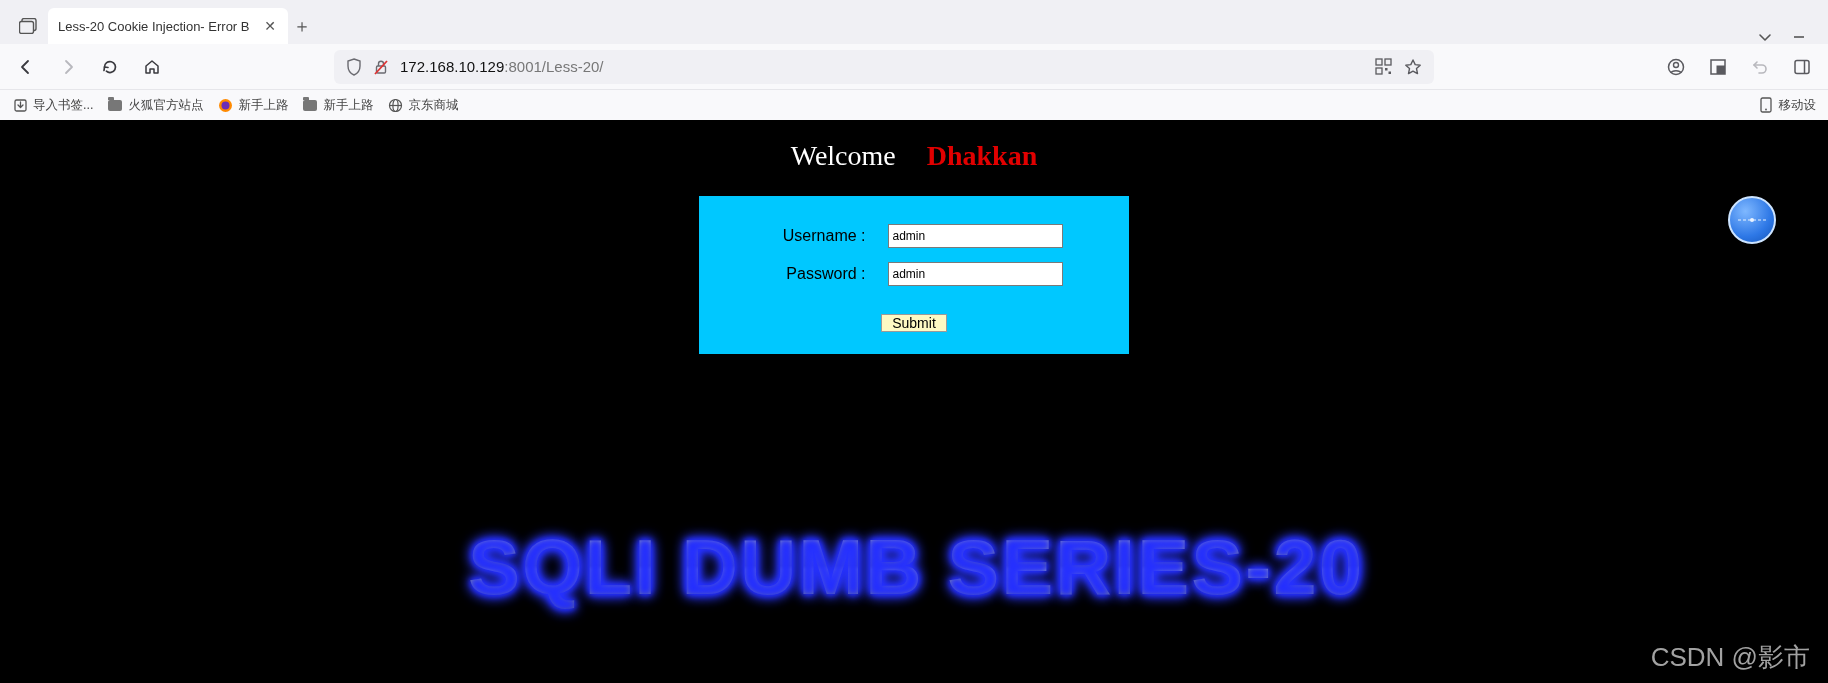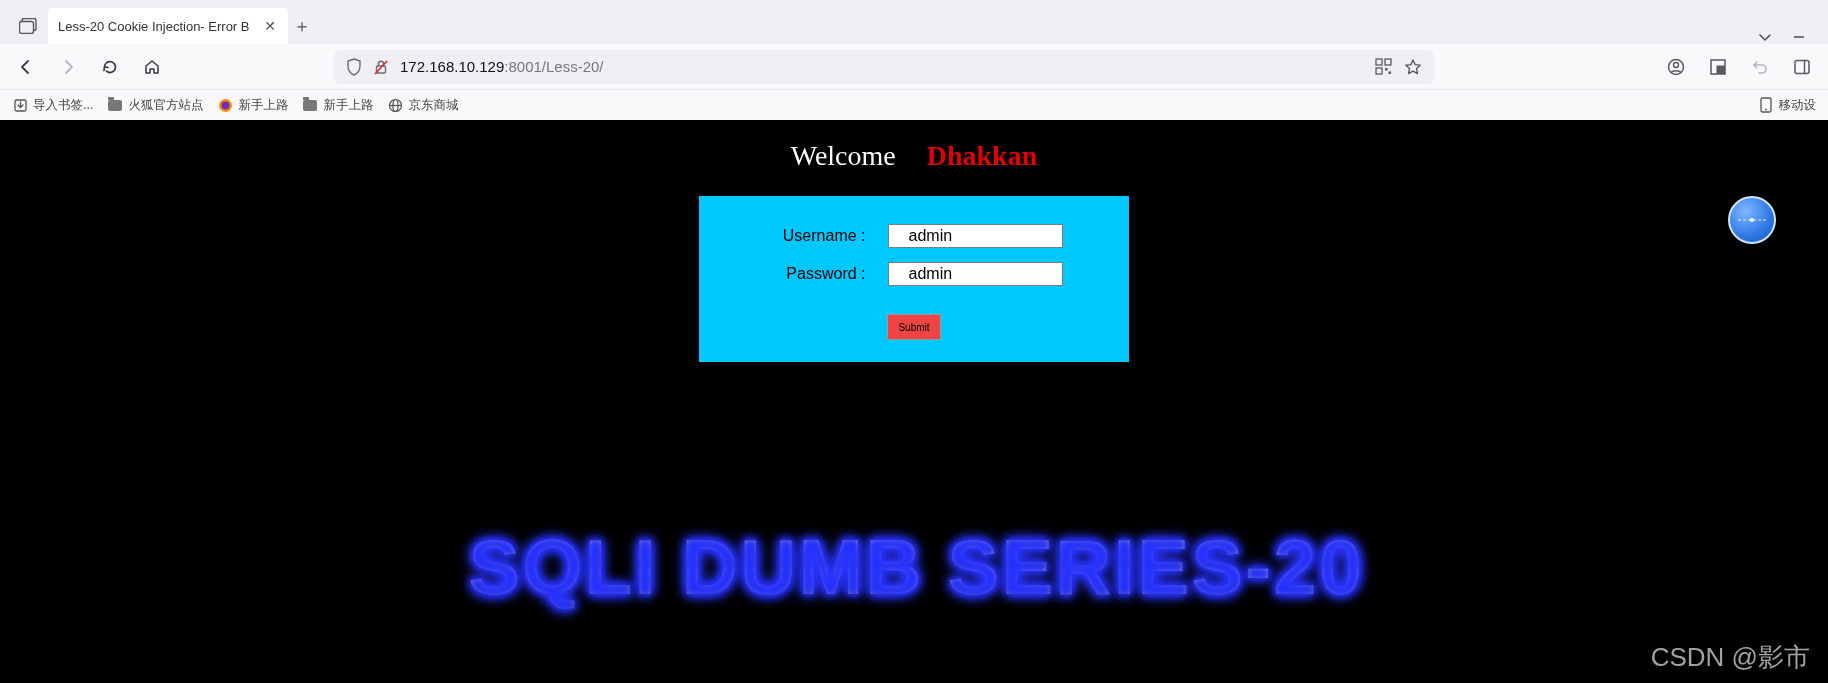--- a/index.html
+++ b/index.html
@@ -32,23 +32,23 @@
 .bookmarks .right { margin-left:auto; }
 
 
 .page { background:#000; width:100%; height:calc(683px - 44px - 46px - 30px); position:relative; color:#fff; }
 .welcome { text-align:center; padding-top:20px; font-size:28px; font-family: Georgia, "Times New Roman", serif; }
 .welcome .who { color:#e10000; font-weight:bold; margin-left:24px; }
 
 .login-box { background:#00c8ff; width:430px; margin:24px auto 0; padding:28px 24px 22px; }
 .form-row { display:flex; align-items:center; justify-content:center; gap:22px; margin-bottom:14px; font-size:16px; color:#000; }
 .form-row label { width:100px; text-align:right; }
-.form-row input[type=text], .form-row input[type=password] { width:175px; height:24px; background:#fff; border:1px solid #7a7a7a; font-size:16px; padding:0 20px; color:#000; }
+.form-row input[type=text], .form-row input[type=password] { width:175px; height:24px; background:#fff; border:1px solid #7a7a7a; font-size:12px; padding:0 4px; color:#000; }
 .btn-row { text-align:center; margin-top:28px; }
-.btn-row input[type=submit] { background:#ef4444; border:1px solid #9a9a9a; height:26px; padding:0 10px; font-size:10px; cursor:pointer; color:#000; }
+.btn-row input[type=submit] { background:#fef9c3; border:1px solid #9a9a9a; height:18px; padding:0 10px; font-size:14px; cursor:pointer; color:#000; }
 
 .banner { position:absolute; left:4px; right:0; bottom:70px; text-align:center; font-family: "Arial Black", Arial, sans-serif; font-weight:900; font-size:78px; letter-spacing:2px;
   color:#7c8490;
   background: linear-gradient(180deg,#b9c1cd 0%, #6d7683 48%, #9aa3af 52%, #5a636f 100%);
   -webkit-background-clip:text; background-clip:text; -webkit-text-fill-color:transparent;
   text-shadow: 0 0 14px #2a36ff, 0 0 6px #1a22ff;
   filter: drop-shadow(0 0 3px #2a36ff);
   white-space:nowrap;
 }
 

